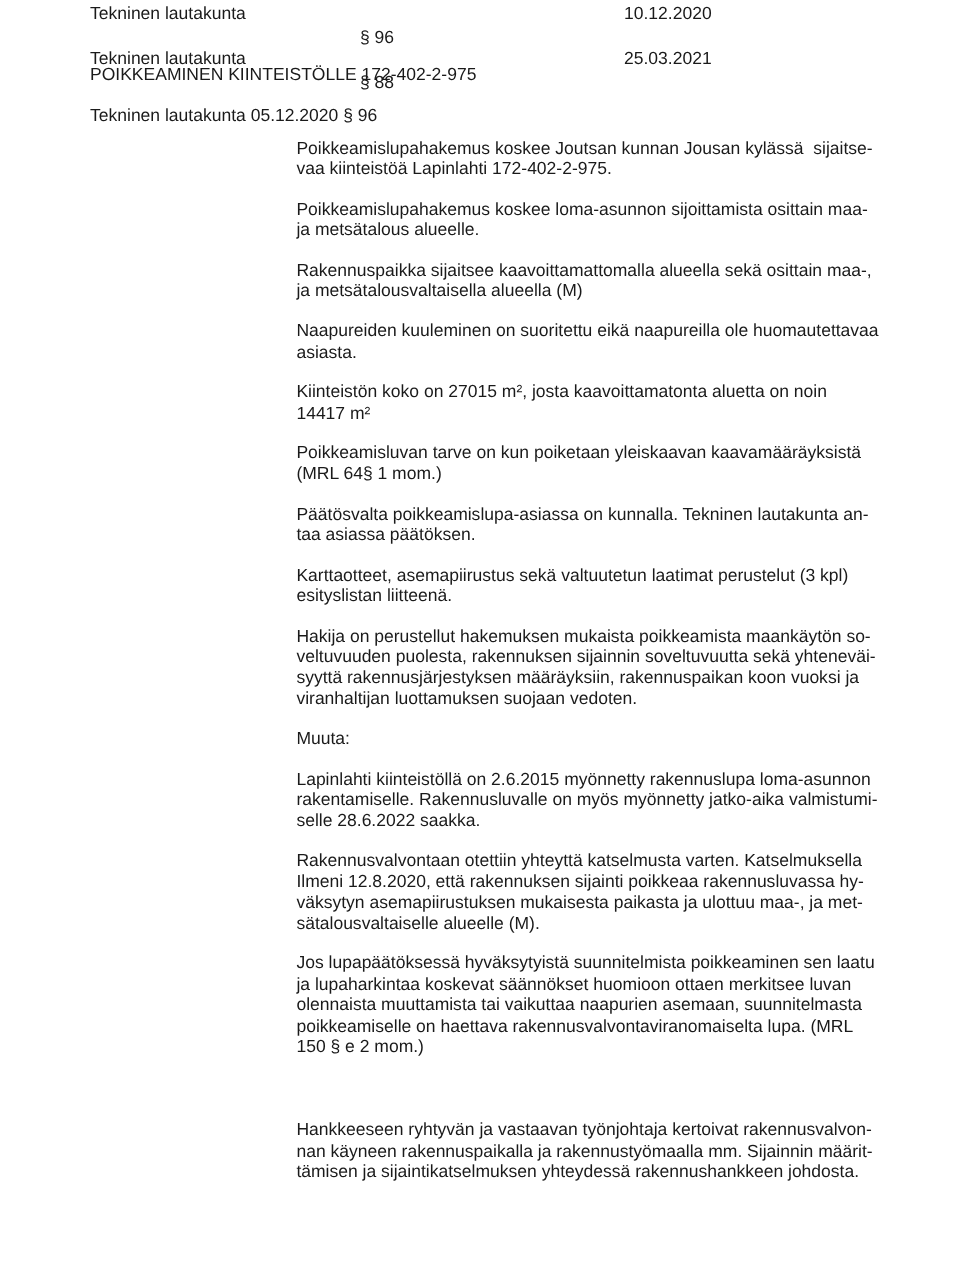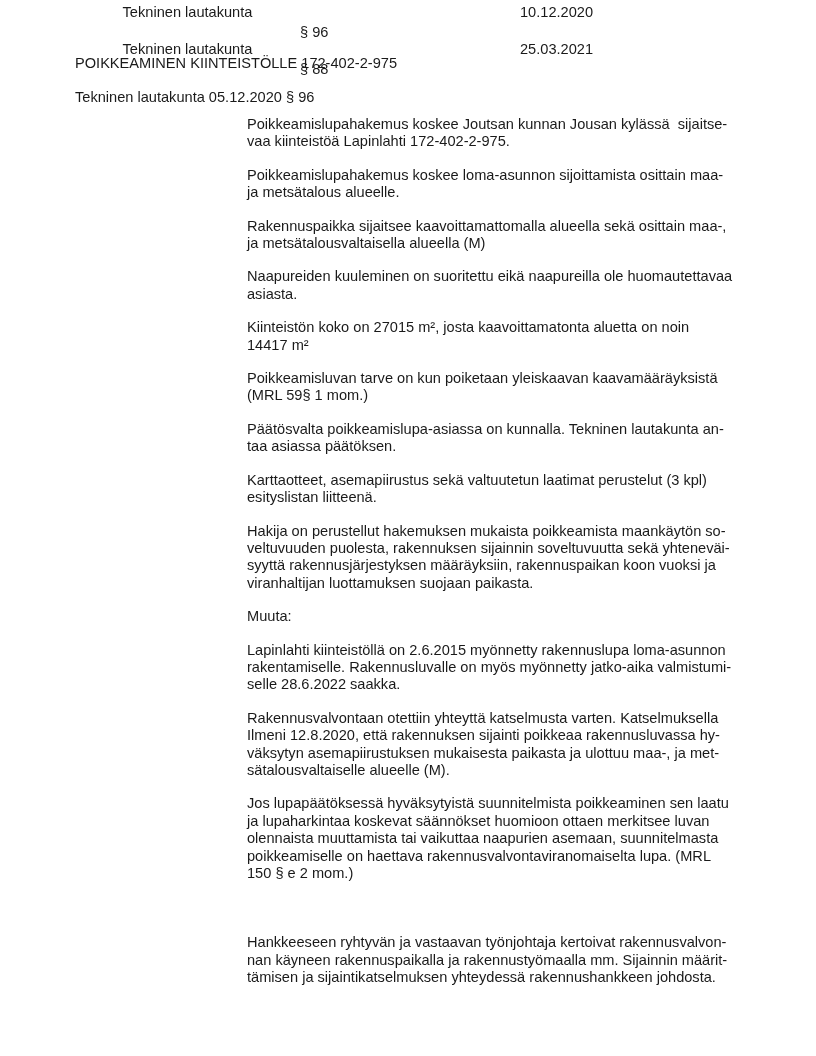--- a/index.html
+++ b/index.html
@@ -20,21 +20,21 @@
   }
   .meta {
     position: absolute;
     left: 75px;
     top: 4px;
     right: 20px;
   }
   .meta-row {
     display: flex;
   }
-  .meta-committee { width: 225px; flex: 0 0 auto; text-align: center; }
+  .meta-committee { width: 225px; flex: 0 0 auto; }
   .meta-section   { width: 220px; flex: 0 0 auto; margin-top: 20px; }
   .meta-date      { flex: 0 0 auto; text-align: right; }
   .doc-title {
     position: absolute;
     left: 75px;
     top: 55px;
     white-space: nowrap;
   }
   .doc-subtitle {
     position: absolute;
@@ -83,29 +83,29 @@
 vaa kiinteistöä Lapinlahti 172-402-2-975.</p>
     <p>Poikkeamislupahakemus koskee loma-asunnon sijoittamista osittain maa-
 ja metsätalous alueelle.</p>
     <p>Rakennuspaikka sijaitsee kaavoittamattomalla alueella sekä osittain maa-,
 ja metsätalousvaltaisella alueella (M)</p>
     <p>Naapureiden kuuleminen on suoritettu eikä naapureilla ole huomautettavaa
 asiasta.</p>
     <p>Kiinteistön koko on 27015 m², josta kaavoittamatonta aluetta on noin
 14417 m²</p>
     <p>Poikkeamisluvan tarve on kun poiketaan yleiskaavan kaavamääräyksistä
-(MRL 59§ 1 mom.)</p>
+(MRL 64§ 1 mom.)</p>
     <p>Päätösvalta poikkeamislupa-asiassa on kunnalla. Tekninen lautakunta an-
 taa asiassa päätöksen.</p>
     <p>Karttaotteet, asemapiirustus sekä valtuutetun laatimat perustelut (3 kpl)
 esityslistan liitteenä.</p>
     <p>Hakija on perustellut hakemuksen mukaista poikkeamista maankäytön so-
 veltuvuuden puolesta, rakennuksen sijainnin soveltuvuutta sekä yhteneväi-
 syyttä rakennusjärjestyksen määräyksiin, rakennuspaikan koon vuoksi ja
-viranhaltijan luottamuksen suojaan paikasta.</p>
+viranhaltijan luottamuksen suojaan vedoten.</p>
     <p>Muuta:</p>
     <p>Lapinlahti kiinteistöllä on 2.6.2015 myönnetty rakennuslupa loma-asunnon
 rakentamiselle. Rakennusluvalle on myös myönnetty jatko-aika valmistumi-
 selle 28.6.2022 saakka.</p>
     <p>Rakennusvalvontaan otettiin yhteyttä katselmusta varten. Katselmuksella
 Ilmeni 12.8.2020, että rakennuksen sijainti poikkeaa rakennusluvassa hy-
 väksytyn asemapiirustuksen mukaisesta paikasta ja ulottuu maa-, ja met-
 sätalousvaltaiselle alueelle (M).</p>
     <p>Jos lupapäätöksessä hyväksytyistä suunnitelmista poikkeaminen sen laatu
 ja lupaharkintaa koskevat säännökset huomioon ottaen merkitsee luvan

